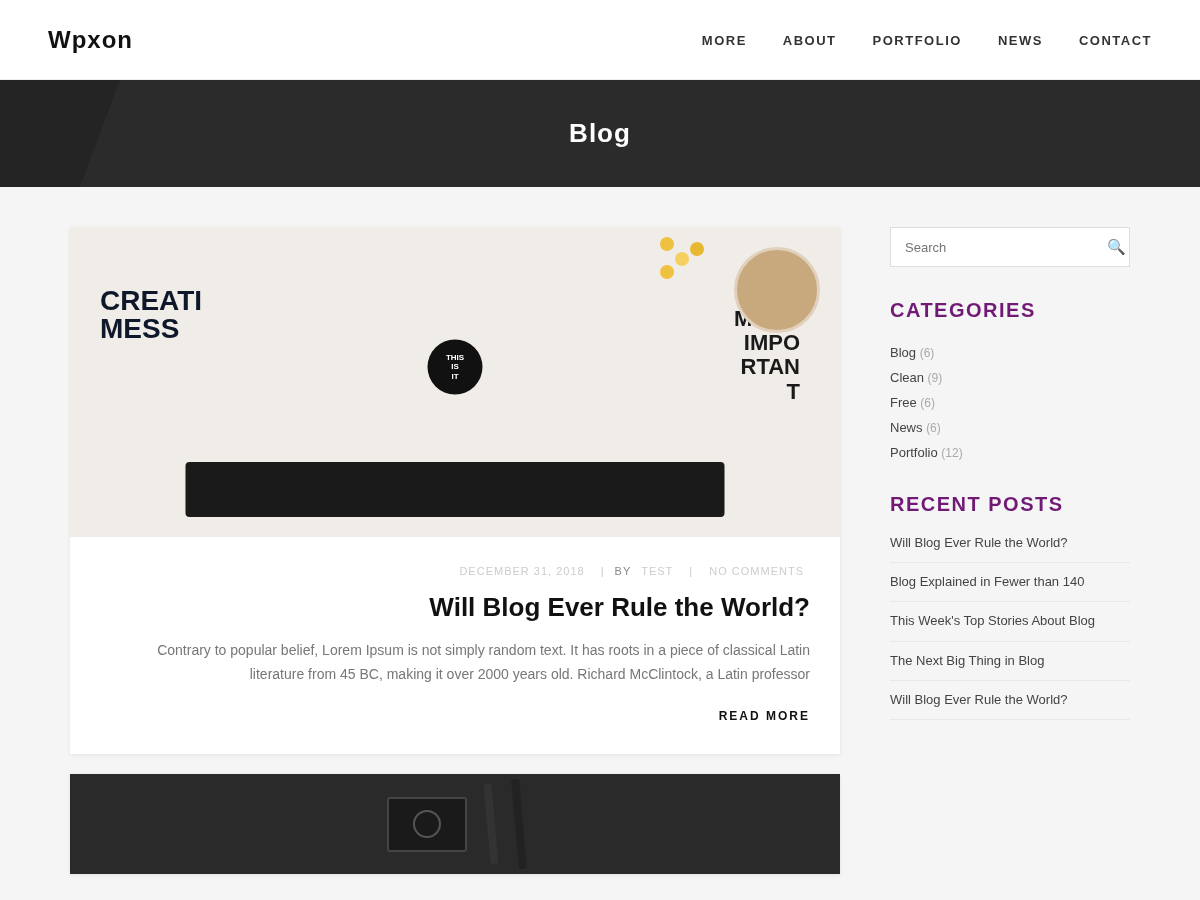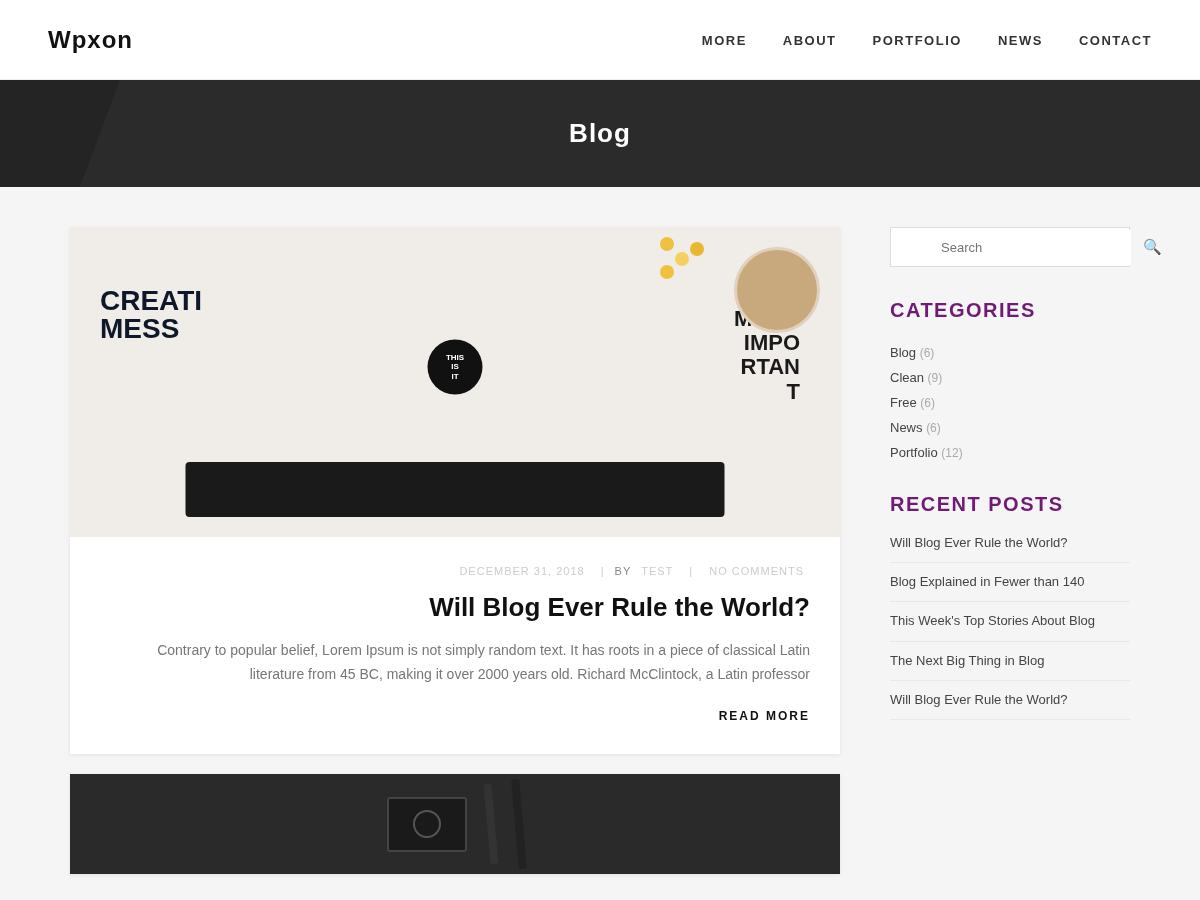--- a/index.html
+++ b/index.html
@@ -271,21 +271,20 @@
       flex-shrink: 0;
     }
 
     
     .search-box {
       display: flex;
       align-items: center;
       border: 1px solid #ddd;
       background: #fff;
       margin-bottom: 32px;
-      padding-left: 36px;
     }
     .search-input {
       flex: 1;
       border: none;
       outline: none;
       padding: 10px 14px;
       font-size: 13px;
       color: #999;
       font-family: Arial, sans-serif;
     }

